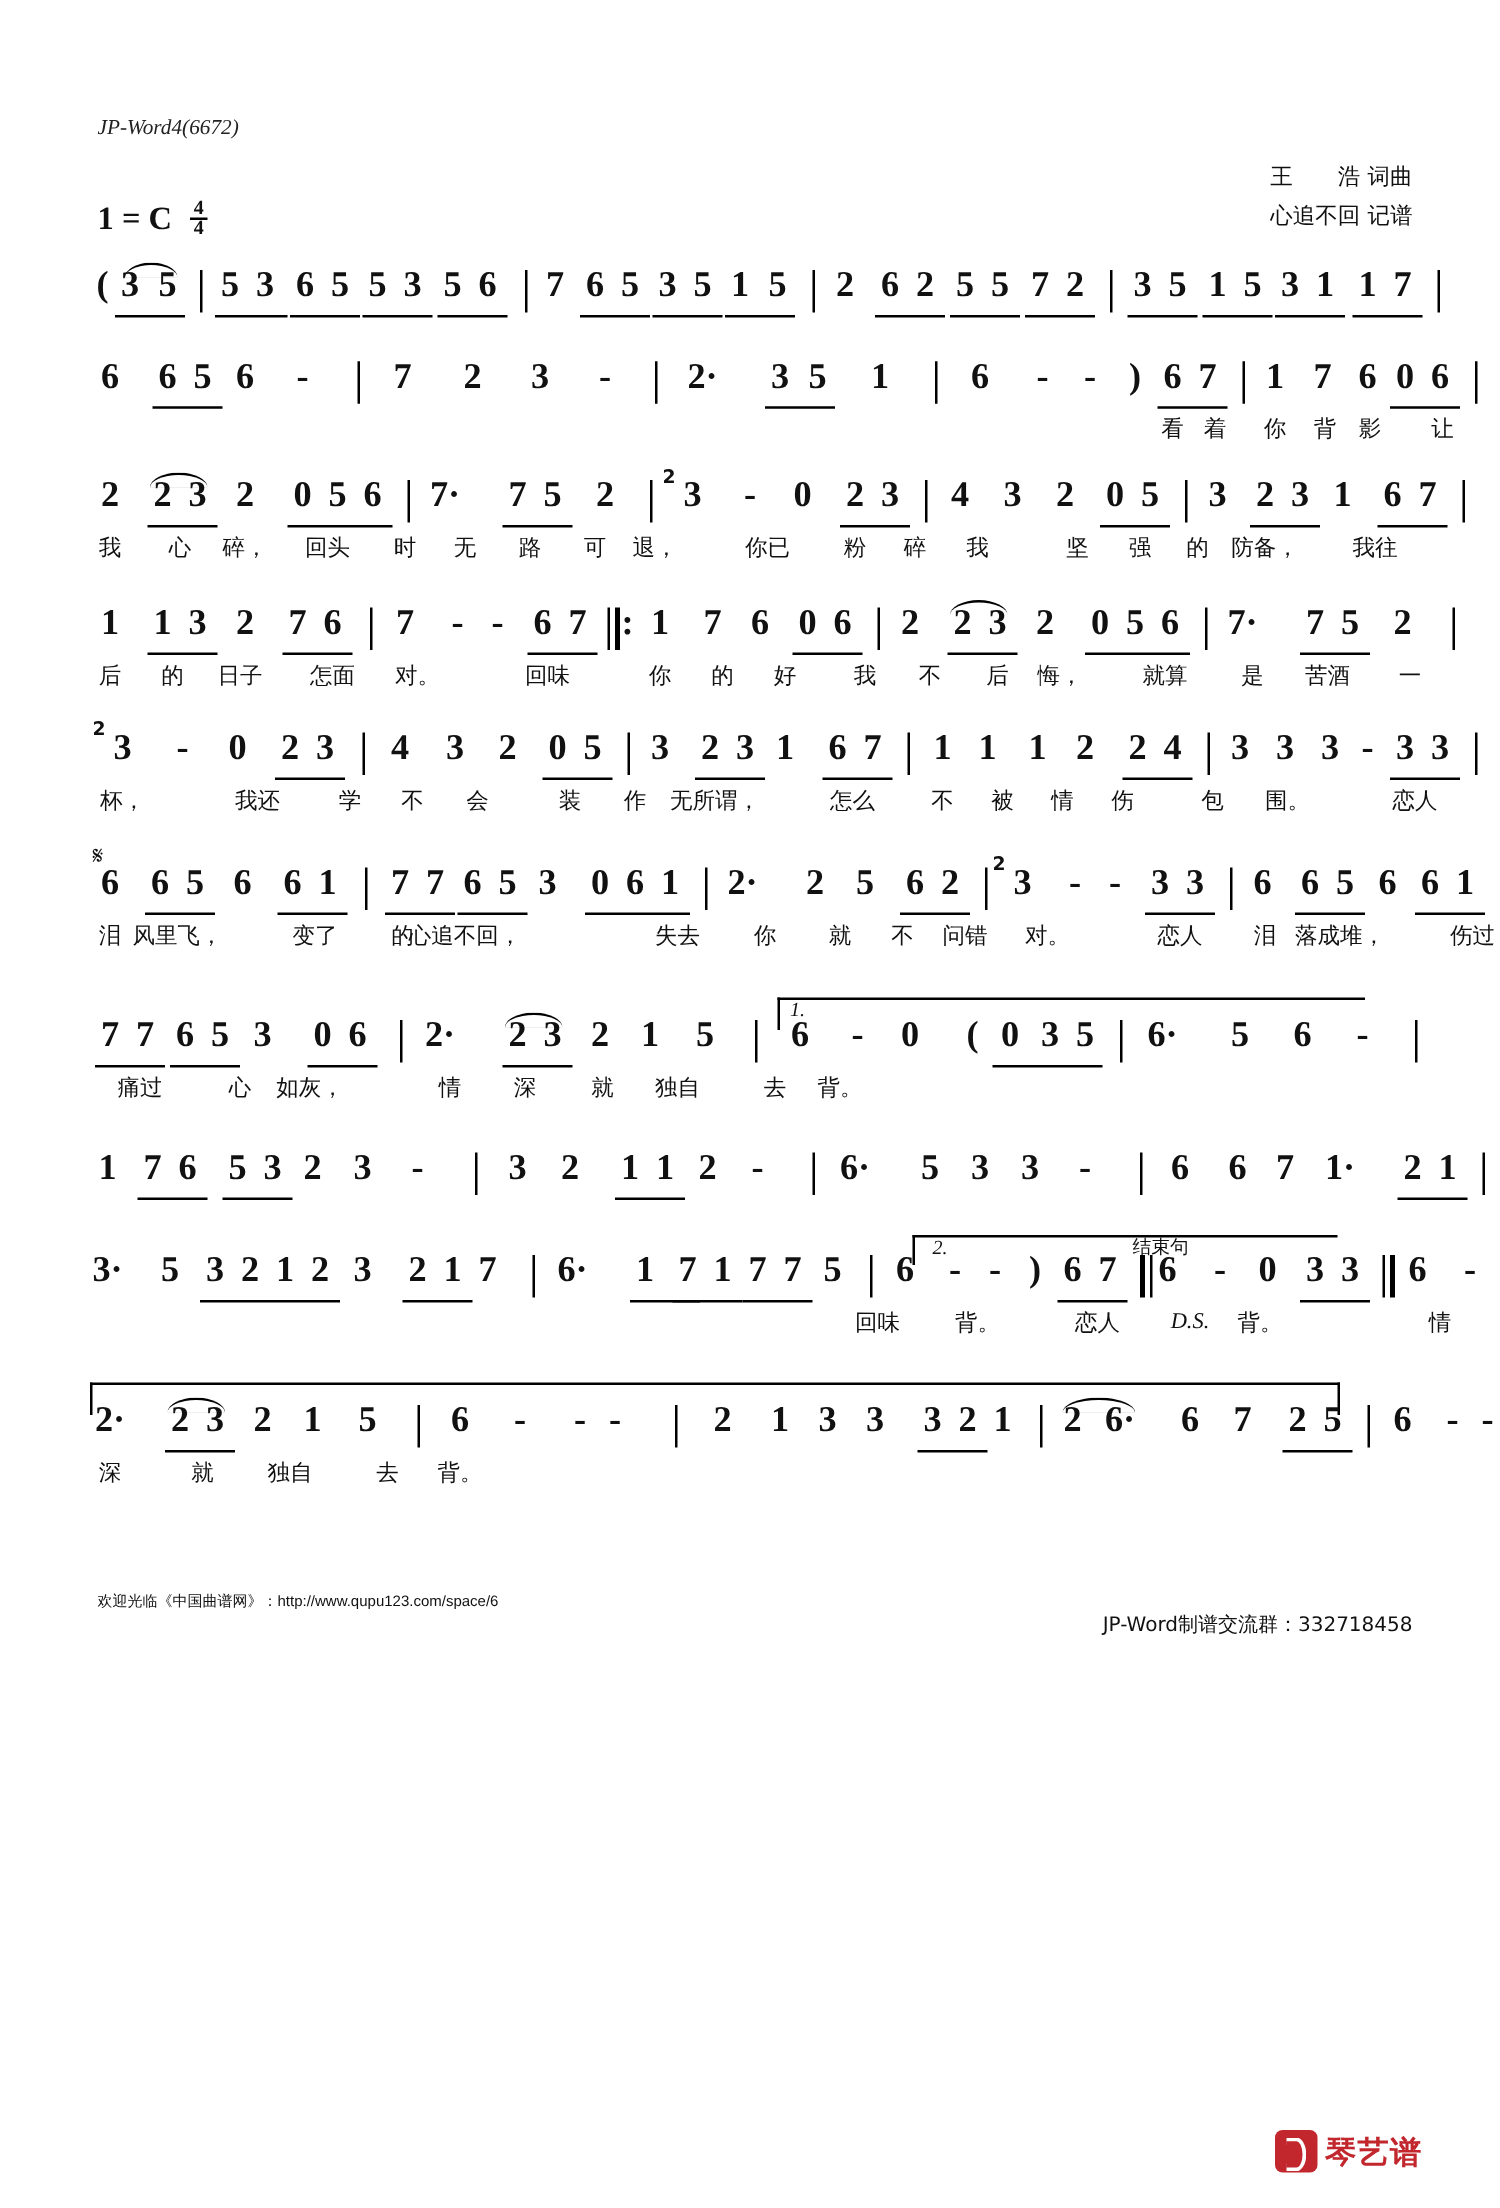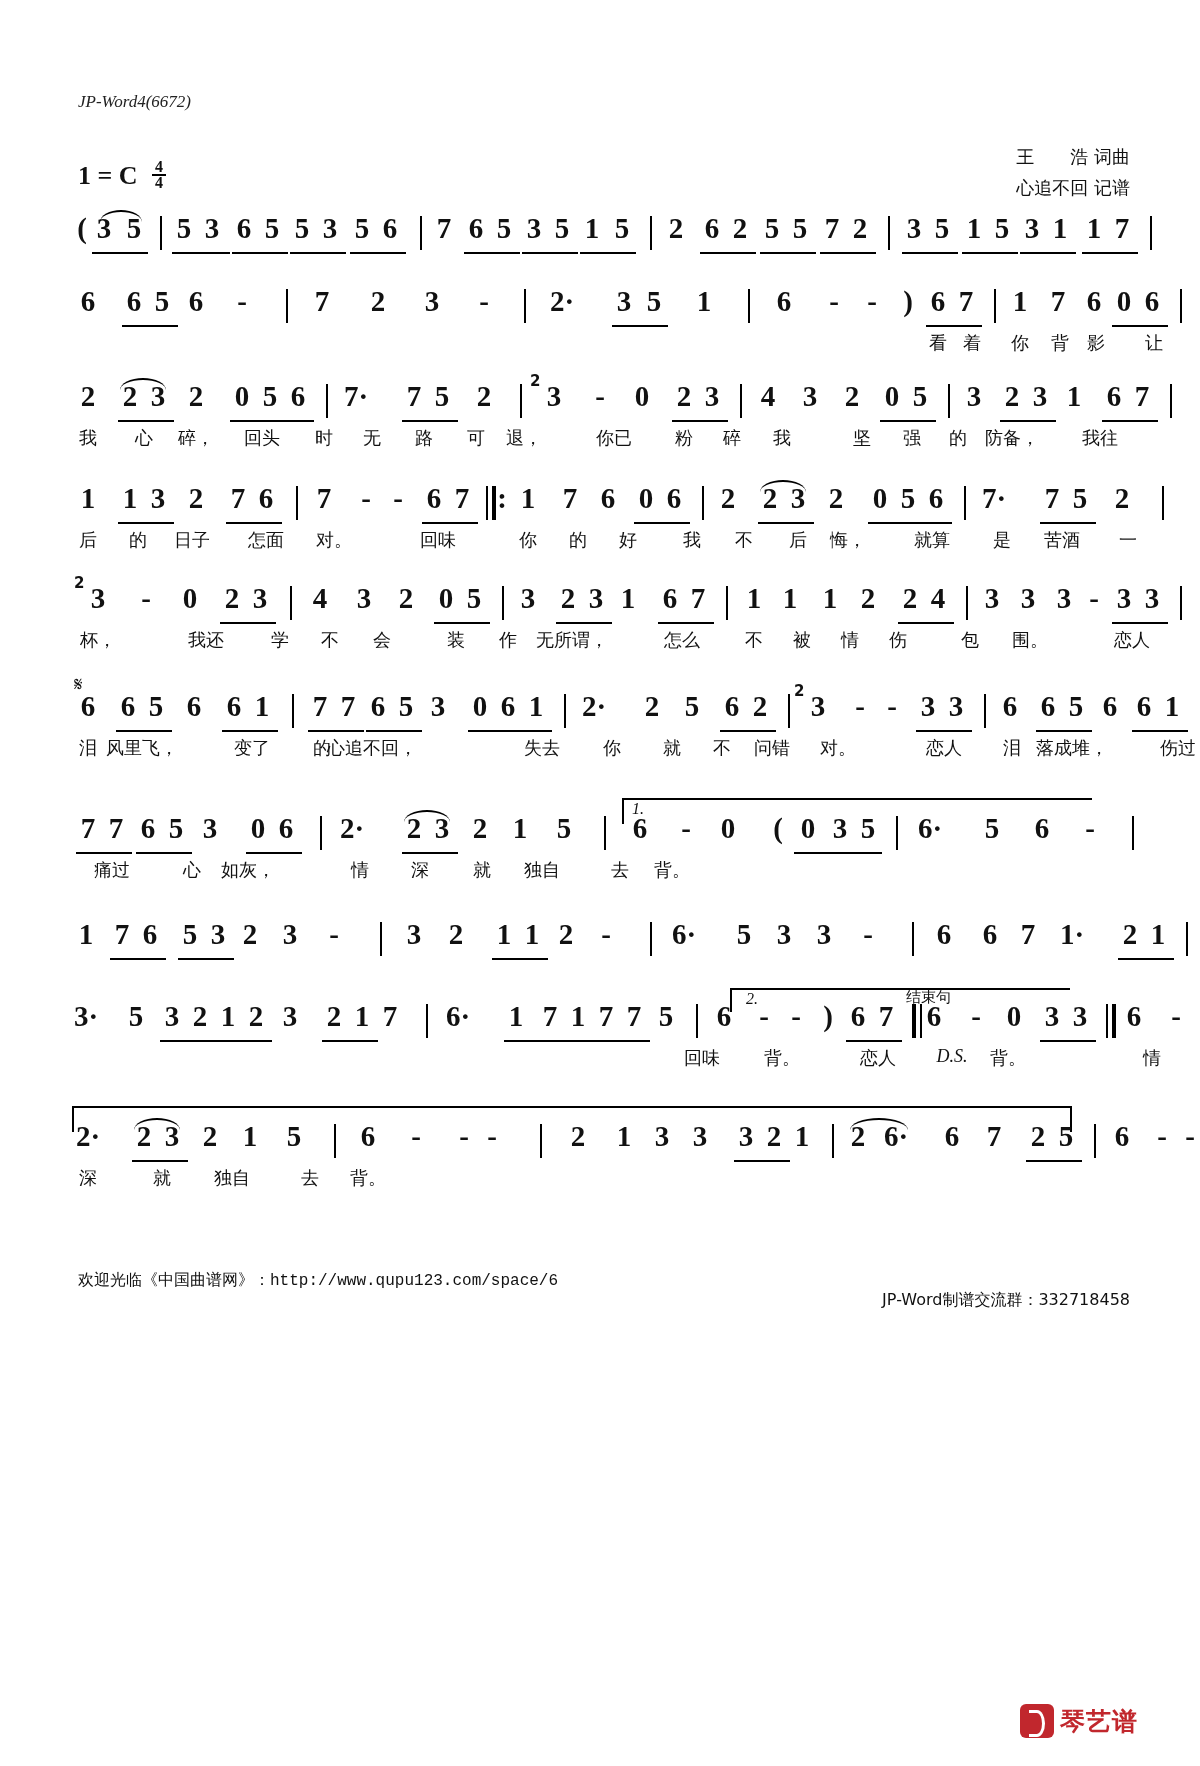--- a/index.html
+++ b/index.html
@@ -3,21 +3,21 @@
 <meta charset="utf-8">
 <style>
   html,body{margin:0;padding:0;background:#ffffff;}
   body{width:1200px;height:1766px;position:relative;font-family:"Liberation Serif",serif;color:#111;}
   .page{position:relative;width:1200px;height:1766px;overflow:hidden;}
 
   
   .corner-id{position:absolute;left:78px;top:92px;font-family:"Liberation Serif",serif;font-style:italic;font-size:17px;color:#222;}
   .title{position:absolute;left:0;top:95px;width:1200px;text-align:center;font-family:"DejaVu Sans",sans-serif;font-weight:bold;font-size:46px;letter-spacing:28px;text-indent:28px;color:#000;}
   .singer{position:absolute;left:0;top:165px;width:1200px;text-align:center;font-size:19px;font-family:"DejaVu Sans",sans-serif;}
-  .credits{position:absolute;right:70px;top:141px;text-align:left;font-family:"DejaVu Sans",sans-serif;font-size:18px;line-height:31px;}
+  .credits{position:absolute;right:70px;top:126px;text-align:left;font-family:"DejaVu Sans",sans-serif;font-size:18px;line-height:31px;}
   .keysig{position:absolute;left:78px;top:160px;font-family:"Liberation Serif",serif;font-size:26px;font-weight:bold;}
   .frac{display:inline-block;vertical-align:-4px;margin-left:8px;text-align:center;font-size:16px;line-height:14px;}
   .frac b{display:block;border-bottom:2px solid #000;padding:0 3px;font-weight:bold;}
   .frac i{display:block;font-style:normal;font-weight:bold;padding:0 3px;}
 
   
   .sys{position:absolute;left:72px;width:1060px;}
   .notes{position:relative;height:46px;font-family:"Liberation Serif",serif;font-size:29px;font-weight:bold;white-space:nowrap;letter-spacing:0;}
   .lyr{position:relative;height:30px;font-family:"DejaVu Sans",sans-serif;font-size:18px;white-space:nowrap;color:#111;}
   .n{position:absolute;transform:translateX(-50%);}
@@ -27,21 +27,21 @@
   .dbar i{position:absolute;top:0;width:2px;height:34px;background:#000;}
   .ul{position:absolute;height:2px;background:#000;}
   .slur{position:absolute;border-top:2px solid #000;border-radius:50%/100% 100% 0 0;height:10px;}
   .vline{position:absolute;background:#000;width:2px;}
   .hline{position:absolute;background:#000;height:2px;}
   .tag{position:absolute;font-family:"Liberation Serif",serif;font-style:italic;font-size:16px;}
   .tagcn{position:absolute;font-family:"DejaVu Sans",sans-serif;font-size:15px;}
   .seg{position:absolute;font-family:"DejaVu Sans",sans-serif;font-size:22px;}
 
   
-  .foot-left{position:absolute;left:78px;top:1268px;font-family:Liberation Mono, monospace;font-size:16px;line-height:27px;}
+  .foot-left{position:absolute;left:78px;top:1268px;font-family:Liberation Sans, sans-serif;font-size:12px;line-height:27px;}
   .foot-right{position:absolute;right:70px;top:1290px;font-family:"DejaVu Sans",sans-serif;font-size:16px;}
   .logo{position:absolute;right:62px;bottom:28px;display:flex;align-items:center;gap:6px;}
   .logo .mark{width:34px;height:34px;background:#c1272d;border-radius:6px;position:relative;}
   .logo .mark:after{content:"";position:absolute;left:9px;top:6px;width:13px;height:21px;border:3px solid #fff;border-radius:0 50% 50% 0;border-left:none;}
   .logo .txt{font-family:"DejaVu Sans",sans-serif;font-size:25px;font-weight:bold;color:#c1272d;letter-spacing:1px;}
 </style>
 </head>
 <body>
 
 <div class="page">

